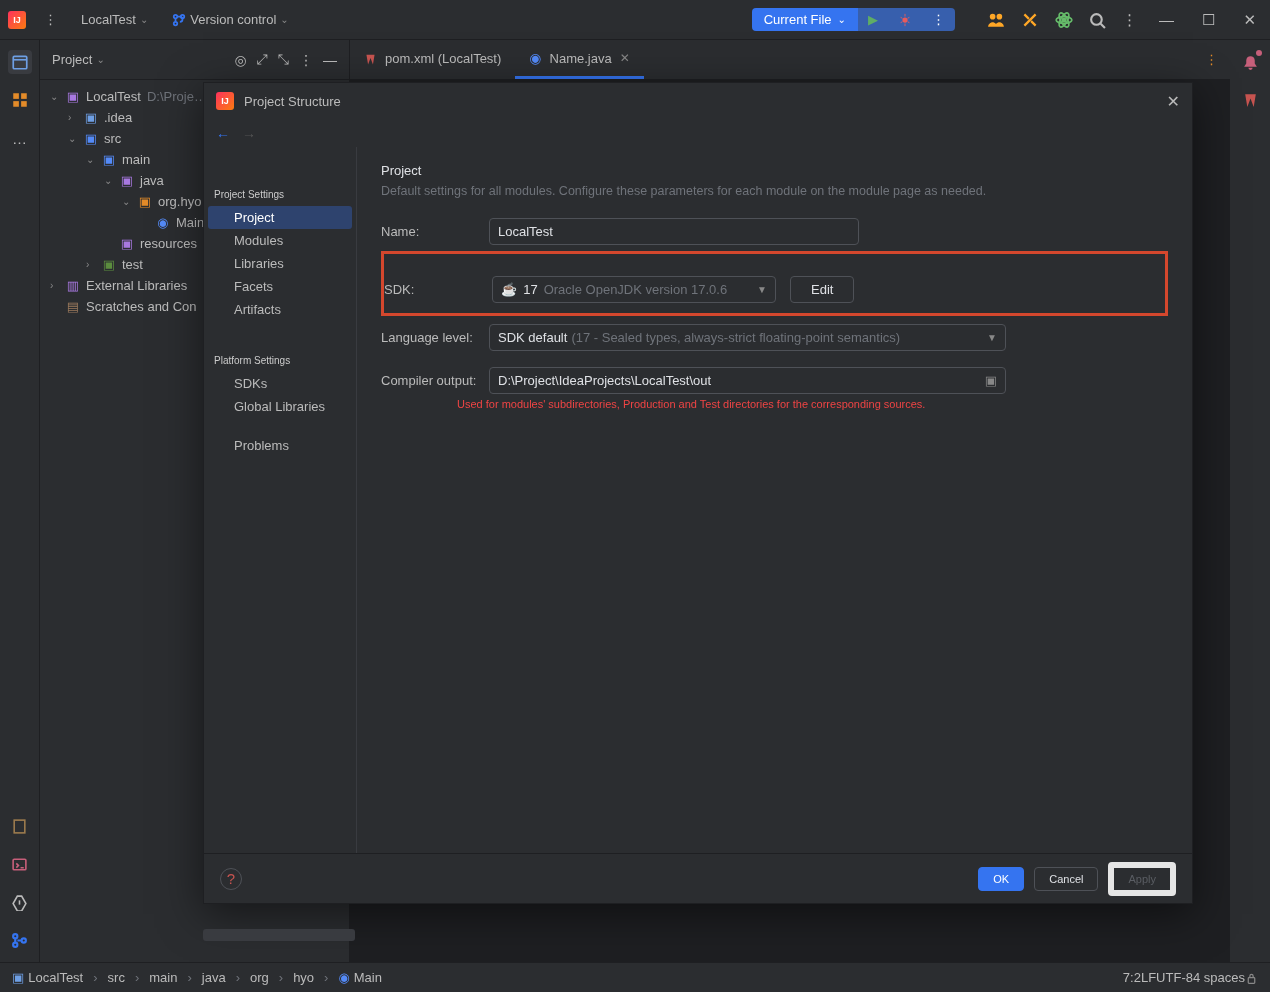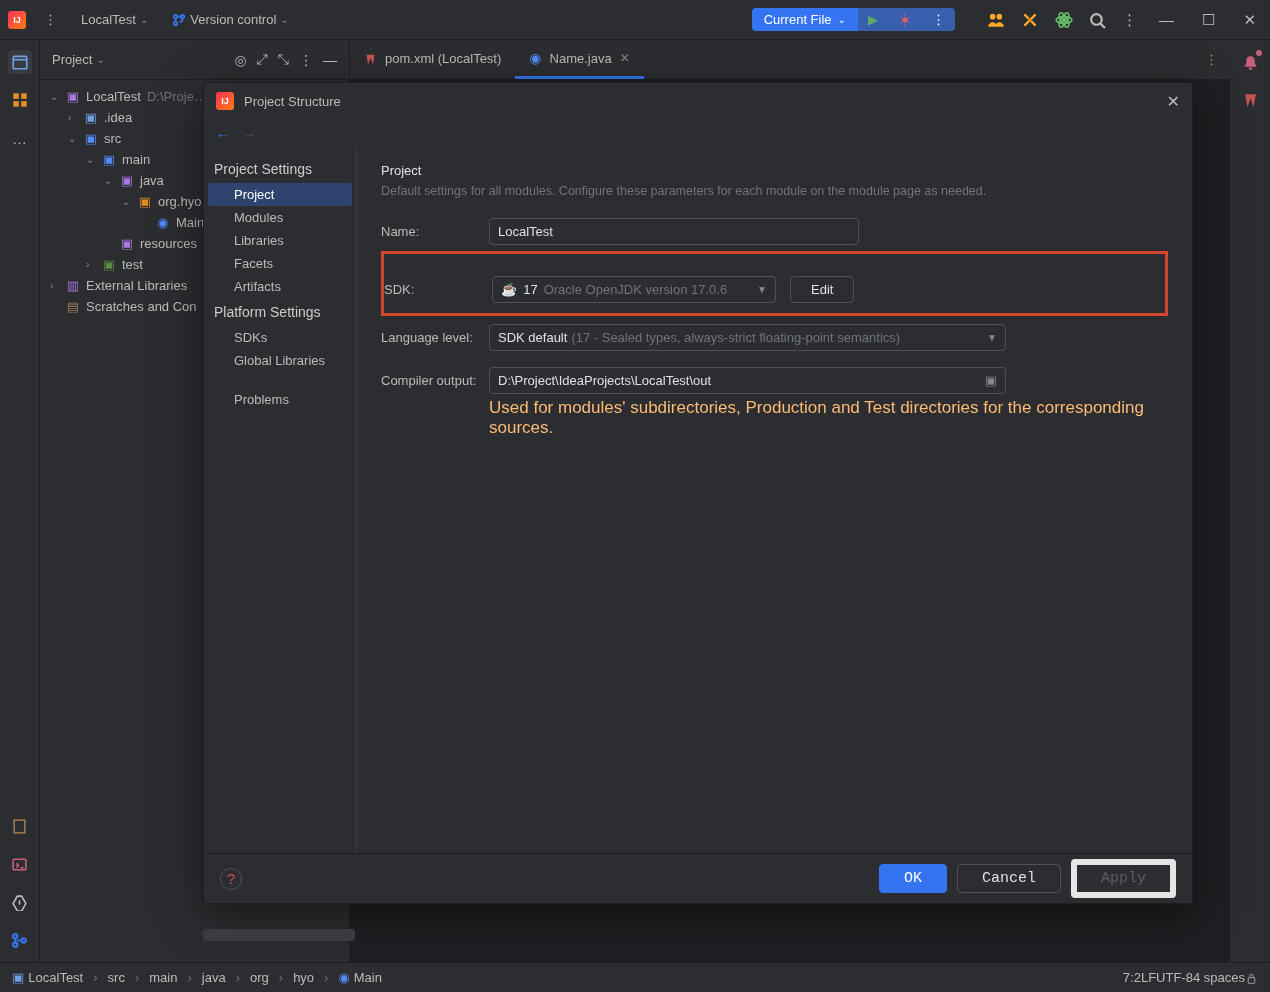--- a/index.html
+++ b/index.html
@@ -88,21 +88,21 @@
     .dialog-title-bar { height: 36px; display: flex; align-items: center; padding: 0 12px; }
     .dialog-title-bar .icon { width: 18px; height: 18px; background: linear-gradient(135deg, #fe315d, #fb7c10); border-radius: 3px; display: flex; align-items: center; justify-content: center; color: #fff; font-size: 9px; font-weight: bold; margin-right: 10px; }
     .dialog-title-bar .title { color: #bbb; }
     .dialog-title-bar .close { margin-left: auto; cursor: pointer; color: #bbb; font-size: 16px; }
     .dialog-nav { height: 28px; padding: 0 12px; display: flex; align-items: center; gap: 12px; }
     .dialog-nav .nav-arrow { cursor: pointer; font-size: 14px; }
     .nav-back { color: #3574f0; }
     .nav-fwd { color: #555; }
     .dialog-body { flex: 1; display: flex; overflow: hidden; }
     .dialog-sidebar { width: 152px; padding-top: 8px; background: #2b2d30; }
-    .sb-heading { color: #ccc; font-size: 14px; padding: 6px 10px; }
+    .sb-heading { color: #ccc; font-size: 10px; padding: 6px 10px; margin-top: 28px; }
     .sb-item { padding: 4px 10px 4px 30px; cursor: pointer; color: #bbb; }
     .sb-item.active { background: #2e436e; color: #fff; border-radius: 3px; margin: 0 4px; padding-left: 26px; }
     .dialog-scroll-gutter { position: absolute; left: 203px; bottom: 51px; width: 152px; height: 12px; background: #393b40; border-radius: 3px; }
     
     .dialog-content { flex: 1; padding: 16px 24px; background: #2b2d30; border-left: 1px solid #393b40; overflow: auto; }
     .dc-title { color: #dfe1e5; font-size: 13px; margin-bottom: 6px; }
     .dc-hint { color: #6f737a; font-size: 12.5px; margin-bottom: 20px; }
     .form-row { display: flex; align-items: center; margin-bottom: 16px; gap: 0; }
     .form-row .label { width: 108px; color: #bbb; }
     .form-row .field { flex: 1; }
@@ -121,21 +121,21 @@
     .lang-select .primary { color: #dfe1e5; }
     .lang-select .secondary { color: #6f737a; margin-left: 4px; }
     .lang-select .drop { margin-left: auto; color: #888; font-size: 10px; }
     
     .path-field { width: 517px; background: #2b2d30; border: 1px solid #4e5157; border-radius: 4px; padding: 5px 8px; color: #dfe1e5; font-size: 13px; display: flex; align-items: center; }
     .path-field .browse { margin-left: auto; color: #888; cursor: pointer; }
     
     .dialog-footer { height: 50px; border-top: 1px solid #1e1f22; display: flex; align-items: center; padding: 0 16px; gap: 10px; }
     .dialog-footer .help { color: #c75450; font-size: 15px; cursor: pointer; border: 1px solid #4e5157; width: 22px; height: 22px; border-radius: 50%; display: flex; align-items: center; justify-content: center; }
     .dialog-footer .spacer { flex: 1; }
-    .dialog-footer button { padding: 5px 24px; border-radius: 4px; font-size: 15px; cursor: pointer; font-family: Liberation Mono, monospace; }
+    .dialog-footer button { padding: 5px 14px; border-radius: 4px; font-size: 11px; cursor: pointer; font-family: Liberation Sans, sans-serif; }
     .btn-primary { background: #3574f0; color: #fff; border: 1px solid #3574f0; }
     .btn-secondary { background: #2b2d30; color: #dfe1e5; border: 1px solid #4e5157; }
     .btn-disabled { background: #2b2d30; color: #5a5d63; border: 6px solid #e5e5e5; cursor: default; }
     
     
     .status-bar { position: absolute; left: 0; right: 0; bottom: 0; height: 30px; background: #2b2d30; border-top: 1px solid #1e1f22; display: flex; align-items: center; padding: 0 12px; gap: 10px; font-size: 13px; color: #bbb; }
     .bc-item { cursor: pointer; display: inline-flex; align-items: center; gap: 4px; }
     .bc-sep { color: #6f737a; }
     .status-bar .right { margin-left: auto; display: flex; align-items: center; }
     .status-bar .stat { cursor: pointer; }
@@ -423,21 +423,21 @@
 
       <div class="form-row" style="margin-bottom:4px">
         <div class="label">Compiler output:</div>
         <div class="field">
           <div class="path-field">
             <span>D:\Project\IdeaProjects\LocalTest\out</span>
             <span class="browse">▣</span>
           </div>
         </div>
       </div>
-      <div style="margin-left:108px;color:#fdba74;font-size:17px">Used for modules' subdirectories, Production and Test directories for the corresponding sources.</div>
+      <div style="margin-left:76px;color:#ef4444;font-size:11px">Used for modules' subdirectories, Production and Test directories for the corresponding sources.</div>
     </div>
   </div>
   <div class="dialog-footer">
     <div class="help">?</div>
     <div class="spacer"></div>
     <button class="btn-primary">OK</button>
     <button class="btn-secondary">Cancel</button>
     <button class="btn-disabled">Apply</button>
   </div>
 </div>

